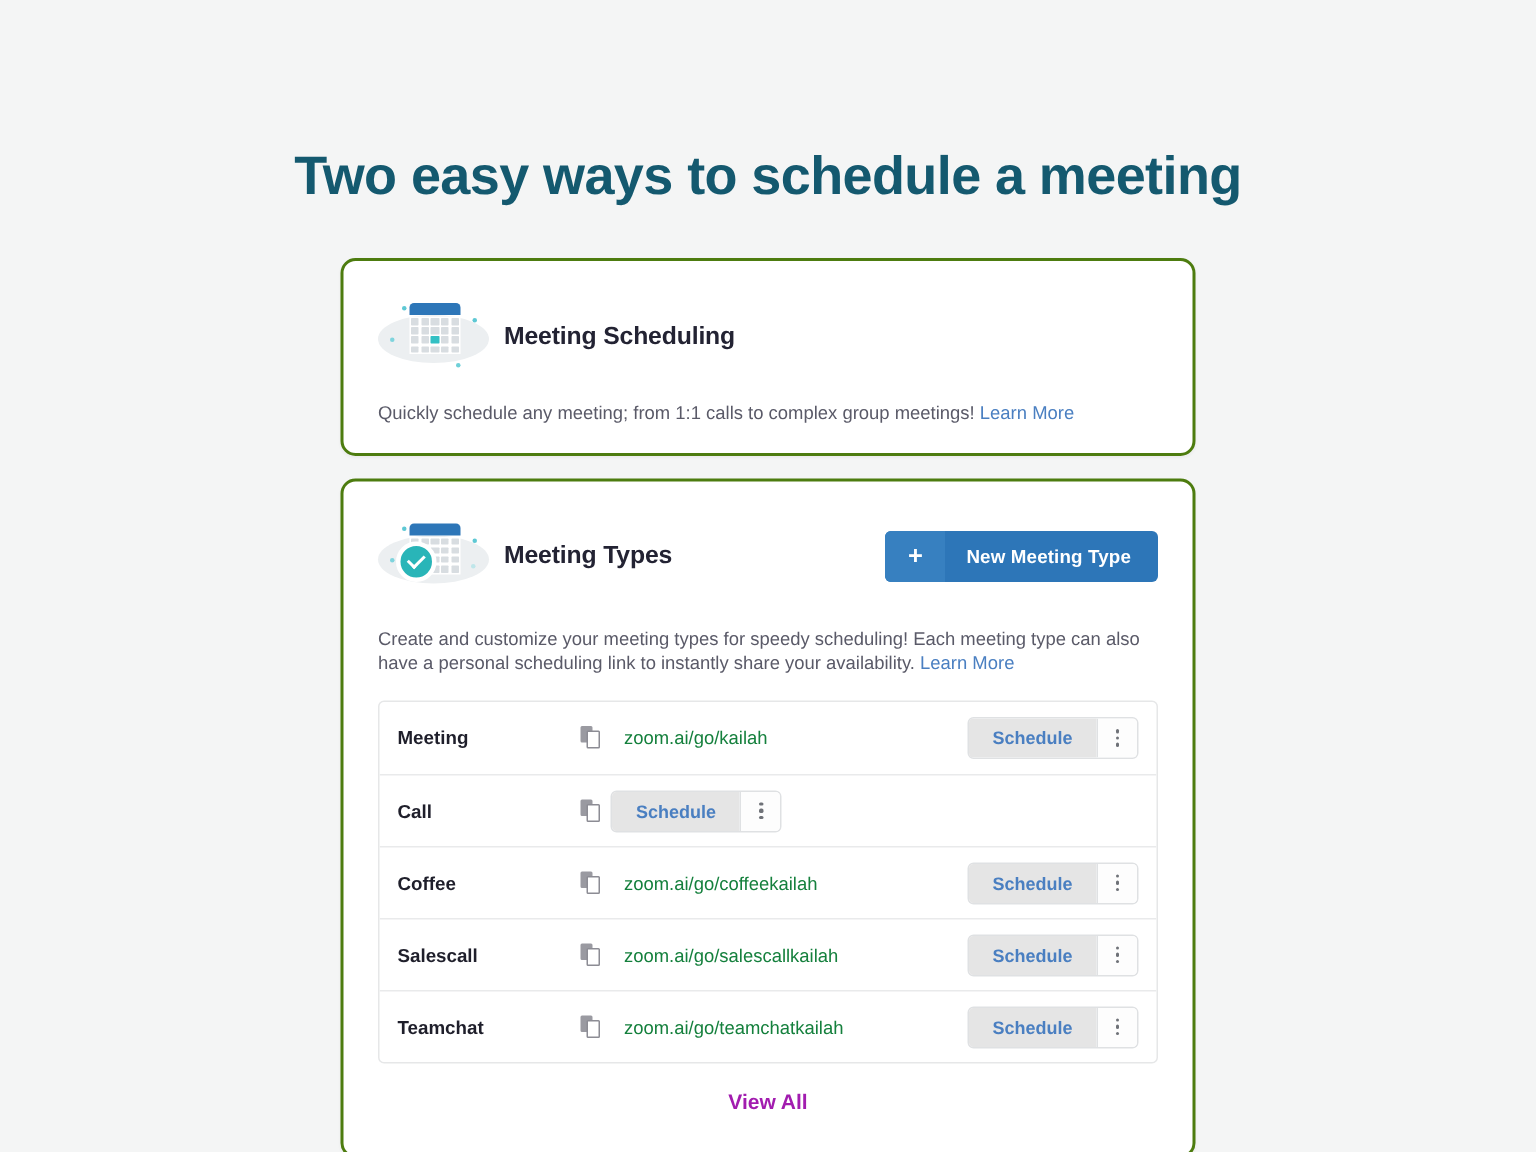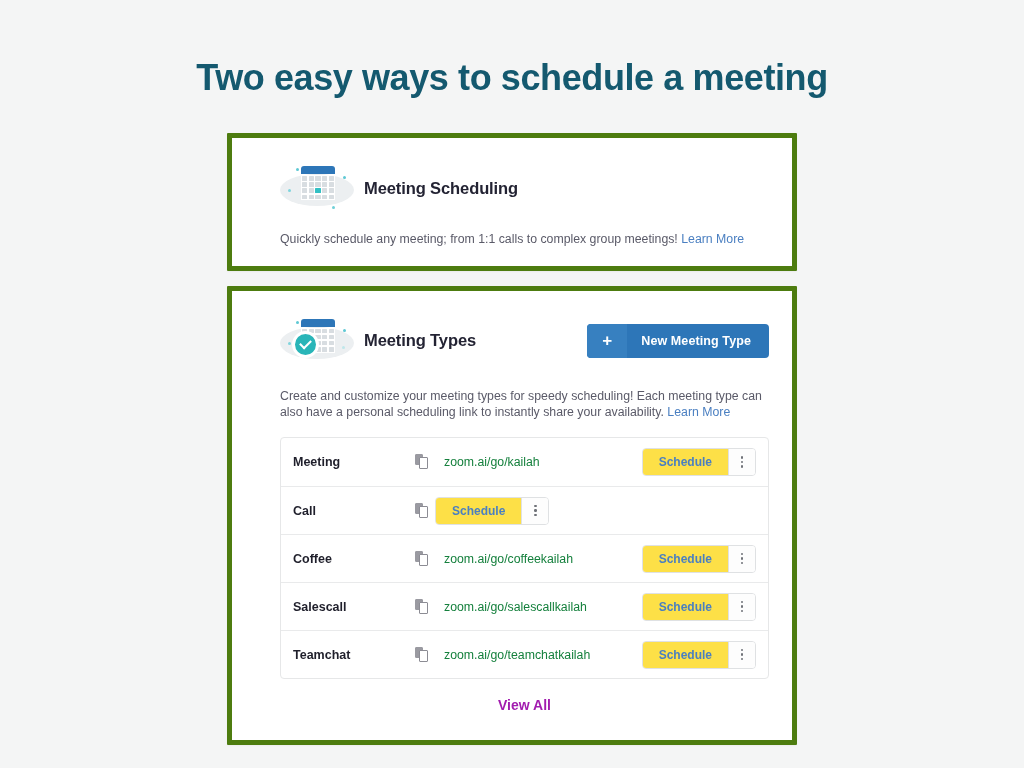--- a/index.html
+++ b/index.html
@@ -13,34 +13,34 @@
   }
 
   .page-title {
     text-align: center;
     font-size: 36px;
     font-weight: bold;
     color: #14596f;
     letter-spacing: -0.4px;
     padding-top: 56px;
     line-height: 1.2;
+    margin-top: 39px;
   }
 
   .cards-wrap {
     width: 570px;
     margin: 0 auto;
     padding-top: 34px;
   }
 
   .card {
     background: #ffffff;
-    border: 5px solid #4d7c0f;
-    border-radius: 1px;
+    border: 2px solid #4d7c0f;
+    border-radius: 10px;
     box-shadow: 0 1px 2px rgba(0,0,0,0.04);
-    padding-left: 25px;
   }
 
   .card + .card { margin-top: 15px; }
 
   .card-inner { padding: 22px 23px 18px 23px; }
 
   .card-head {
     display: flex;
     align-items: center;
     min-height: 56px;
@@ -164,21 +164,21 @@
     overflow: hidden;
     background: #fdfdfd;
     height: 28px;
   }
   .sched-btn {
     display: flex; align-items: center; justify-content: center;
     padding: 0 16px;
     font-size: 12px;
     font-weight: bold;
     color: #4a7fc1;
-    background: #fde047;
+    background: #e5e5e5;
     cursor: pointer;
     white-space: nowrap;
   }
   .kebab {
     display: flex; flex-direction: column; align-items: center; justify-content: center;
     width: 27px;
     border-left: 1px solid #dfe1e3;
     background: #fdfdfd;
     cursor: pointer;
     gap: 2px;

